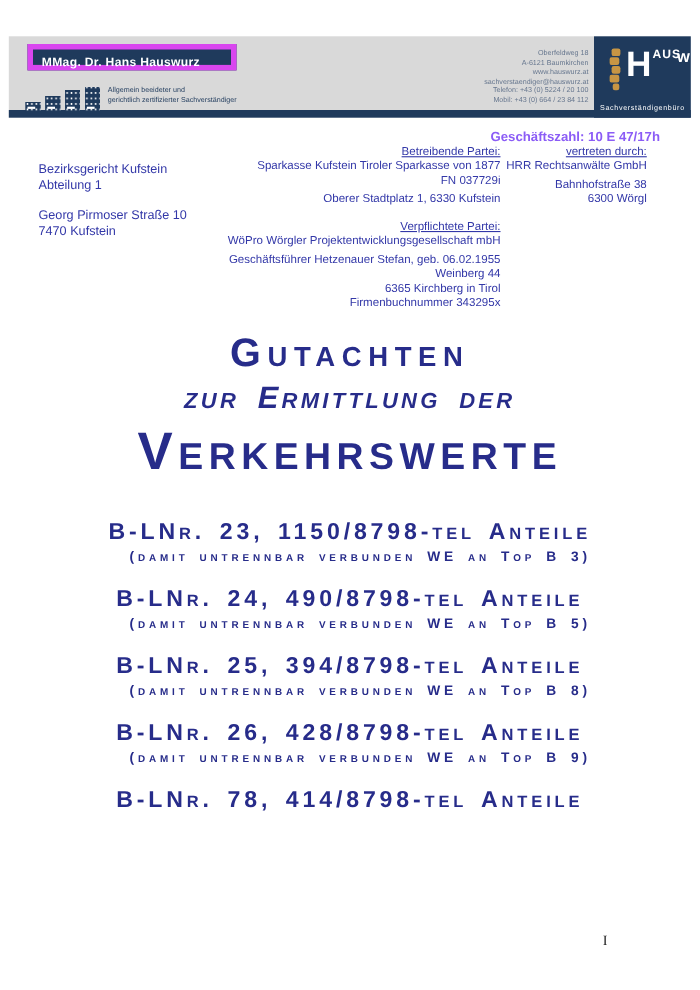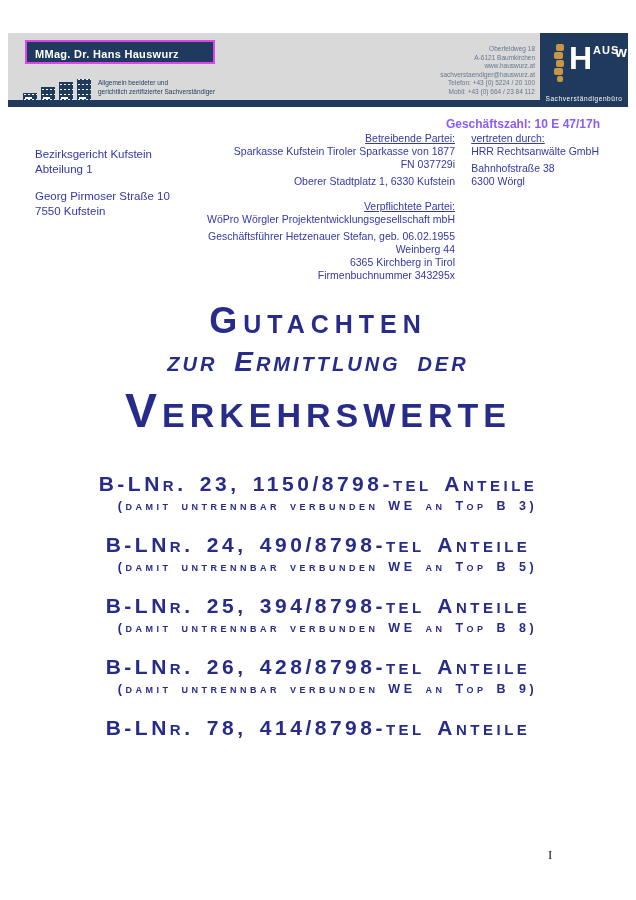--- a/index.html
+++ b/index.html
@@ -3,21 +3,21 @@
 <meta charset="utf-8">
 <style>
   html,body{margin:0;padding:0;background:#fff;}
   .page{position:relative;width:636px;height:900px;background:#ffffff;overflow:hidden;
         font-family:"Liberation Sans", sans-serif;}
 
   
   .band{position:absolute;left:8px;top:33px;width:532px;height:67px;background:#d9d9d9;}
   .navy-bar{position:absolute;left:8px;top:100px;width:620px;height:7px;background:#1f3a5c;}
   .name-box{position:absolute;left:25px;top:40px;width:190px;height:24px;background:#1f3a5c;
-            border:2px solid #d946ef;color:#ffffff;font-weight:bold;font-size:11px;
+            border:5px solid #d946ef;color:#ffffff;font-weight:bold;font-size:11px;
             line-height:24px;padding-left:8px;box-sizing:border-box;letter-spacing:.3px;}
   .bldgs{position:absolute;left:23px;top:77px;display:flex;gap:4px;}
   .bldg{position:relative;width:14px;height:25px;background:#1f3a5c;
         background-image:radial-gradient(#ffffff 0.8px, rgba(0,0,0,0) 0.9px);
         background-size:4px 5px;background-repeat:repeat;background-clip:content-box;
         box-sizing:border-box;}
   .bldg::after{content:"";position:absolute;left:2px;bottom:3px;width:7px;height:2px;background:#ffffff;}
   .b1{padding-top:16px;}
   .b2{padding-top:10px;}
   .b3{padding-top:5px;}
@@ -35,21 +35,21 @@
   .logo-caption{position:absolute;left:0;bottom:5px;width:100%;text-align:center;
                 font-size:6.5px;letter-spacing:.6px;}
 
   
   .gz{position:absolute;right:36px;top:117px;color:#8b5cf6;font-weight:bold;font-size:12px;}
 
   
   .court{position:absolute;left:35px;top:147px;color:#3338a8;font-size:11.5px;line-height:15px;}
   .mid-col{position:absolute;right:181px;top:132px;text-align:right;color:#3338a8;
            font-size:10.5px;line-height:13px;}
-  .right-col{position:absolute;right:37px;top:132px;color:#3338a8;
+  .right-col{position:absolute;right:48px;top:132px;text-align:right;color:#3338a8;
              font-size:10.5px;line-height:13px;margin-left:11px;}
   .u{text-decoration:underline;}
   .gap{margin-top:12px;}
   .gap-sm{margin-top:4px;}
 
   
   .title-block{position:absolute;left:0;top:299px;width:100%;text-align:center;color:#272c8a;}
   .t1{font-size:36px;font-weight:bold;font-variant:small-caps;letter-spacing:6px;line-height:44px;}
   .t2{font-size:28px;font-weight:bold;font-variant:small-caps;letter-spacing:3px;word-spacing:6px;
       line-height:26px;margin-top:6px;font-style:italic;}
@@ -116,21 +116,21 @@
     </div>
     <div class="logo-caption">Sachverständigenbüro</div>
   </div>
 
   <div class="gz">Geschäftszahl: 10 E 47/17h</div>
 
   <div class="court">
     <div>Bezirksgericht Kufstein</div>
     <div>Abteilung 1</div>
     <div class="gap">Georg Pirmoser Straße 10</div>
-    <div>7550 Kufstein</div>
+    <div>7470 Kufstein</div>
   </div>
 
   <div class="mid-col">
     <div class="u">Betreibende Partei:</div>
     <div>Sparkasse Kufstein Tiroler Sparkasse von 1877</div>
     <div>FN 037729i</div>
     <div class="gap-sm">Oberer Stadtplatz 1, 6330 Kufstein</div>
     <div class="u gap">Verpflichtete Partei:</div>
     <div>WöPro Wörgler Projektentwicklungsgesellschaft mbH</div>
     <div class="gap-sm">Geschäftsführer Hetzenauer Stefan, geb. 06.02.1955</div>

